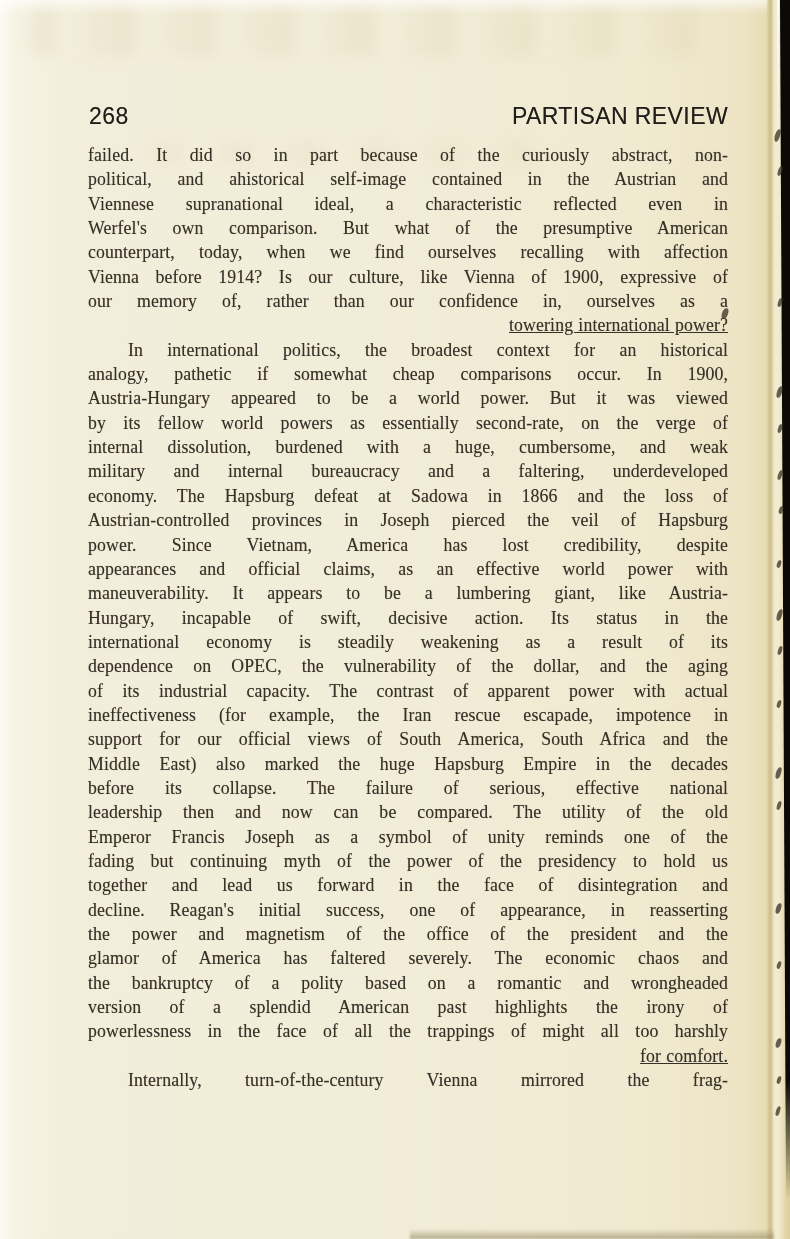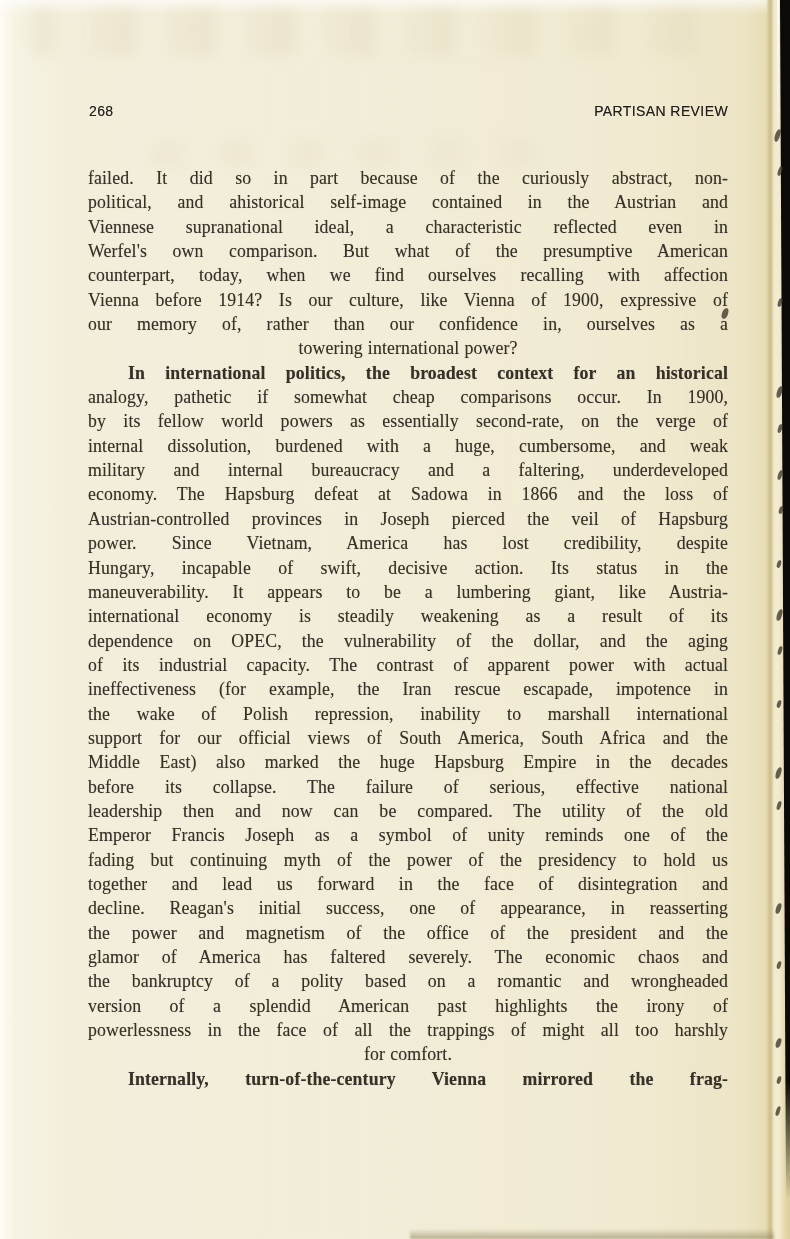--- a/index.html
+++ b/index.html
@@ -52,36 +52,36 @@
     border-radius: 60% 40% 55% 45%;
     opacity: .8;
     transform: rotate(14deg);
   }
 
   
   .header-row {
     position: absolute; left: 89px; right: 62px; top: 103px;
     display: flex; justify-content: space-between; align-items: baseline;
     font-family: "Liberation Sans", "DejaVu Sans", sans-serif;
-    font-size: 14px; letter-spacing: .4px; color: #211e19;
+    font-size: 23px; letter-spacing: .4px; color: #211e19;
     text-shadow: 0 0 .6px rgba(33,30,25,.55);
   }
 
   
   .text-block {
-    position: absolute; left: 88px; width: 640px; top: 168px;
+    position: absolute; left: 88px; width: 640px; top: 145px;
     font-size: 17.8px; color: #363027;
     letter-spacing: .12px; word-spacing: .6px;
     text-shadow: 0 0 .8px rgba(54,48,39,.4);
   }
   .line { height: 24.35px; overflow: hidden; white-space: normal; }
   .jline { text-align: justify; text-align-last: justify; }
   .jline::after { content: ""; display: inline-block; width: 100%; height: 0; }
-  .plain { text-align: center; }
-  .indent { text-indent: 40px; font-weight: bold; }
+  .plain { text-align: right; text-decoration: underline; }
+  .indent { text-indent: 40px; }
 </style>
 </head>
 <body>
 
 <div class="mottle"></div>
 <div class="mottle2"></div>
 <div class="fore-edge"></div>
 <div class="black-strip"></div>
 <div class="black-strip-highlight"></div>
 <div class="bottom-shadow"></div>
@@ -116,33 +116,34 @@
     <div class="line jline">failed. It did so in part because of the curiously abstract, non-</div>
     <div class="line jline">political, and ahistorical self-image contained in the Austrian and</div>
     <div class="line jline">Viennese supranational ideal, a characteristic reflected even in</div>
     <div class="line jline">Werfel's own comparison. But what of the presumptive American</div>
     <div class="line jline">counterpart, today, when we find ourselves recalling with affection</div>
     <div class="line jline">Vienna before 1914? Is our culture, like Vienna of 1900, expressive of</div>
     <div class="line jline">our memory of, rather than our confidence in, ourselves as a</div>
     <div class="line plain">towering international power?</div>
     <div class="line jline indent">In international politics, the broadest context for an historical</div>
     <div class="line jline">analogy, pathetic if somewhat cheap comparisons occur. In 1900,</div>
+    <div class="line jline">Austria-Hungary appeared to be a world power. But it was viewed</div>
     <div class="line jline">by its fellow world powers as essentially second-rate, on the verge of</div>
     <div class="line jline">internal dissolution, burdened with a huge, cumbersome, and weak</div>
     <div class="line jline">military and internal bureaucracy and a faltering, underdeveloped</div>
     <div class="line jline">economy. The Hapsburg defeat at Sadowa in 1866 and the loss of</div>
     <div class="line jline">Austrian-controlled provinces in Joseph pierced the veil of Hapsburg</div>
     <div class="line jline">power. Since Vietnam, America has lost credibility, despite</div>
+    <div class="line jline">appearances and official claims, as an effective world power with</div>
+    <div class="line jline">maneuverability. It appears to be a lumbering giant, like Austria-</div>
     <div class="line jline">Hungary, incapable of swift, decisive action. Its status in the</div>
-    <div class="line jline">maneuverability. It appears to be a lumbering giant, like Austria-</div>
     <div class="line jline">international economy is steadily weakening as a result of its</div>
     <div class="line jline">dependence on OPEC, the vulnerability of the dollar, and the aging</div>
     <div class="line jline">of its industrial capacity. The contrast of apparent power with actual</div>
     <div class="line jline">ineffectiveness (for example, the Iran rescue escapade, impotence in</div>
-    <div class="line jline">the wake of Polish repression, inability to marshall international</div>
     <div class="line jline">support for our official views of South America, South Africa and the</div>
     <div class="line jline">Middle East) also marked the huge Hapsburg Empire in the decades</div>
     <div class="line jline">before its collapse. The failure of serious, effective national</div>
     <div class="line jline">leadership then and now can be compared. The utility of the old</div>
     <div class="line jline">Emperor Francis Joseph as a symbol of unity reminds one of the</div>
     <div class="line jline">fading but continuing myth of the power of the presidency to hold us</div>
     <div class="line jline">together and lead us forward in the face of disintegration and</div>
     <div class="line jline">decline. Reagan's initial success, one of appearance, in reasserting</div>
     <div class="line jline">the power and magnetism of the office of the president and the</div>
     <div class="line jline">glamor of America has faltered severely. The economic chaos and</div>

